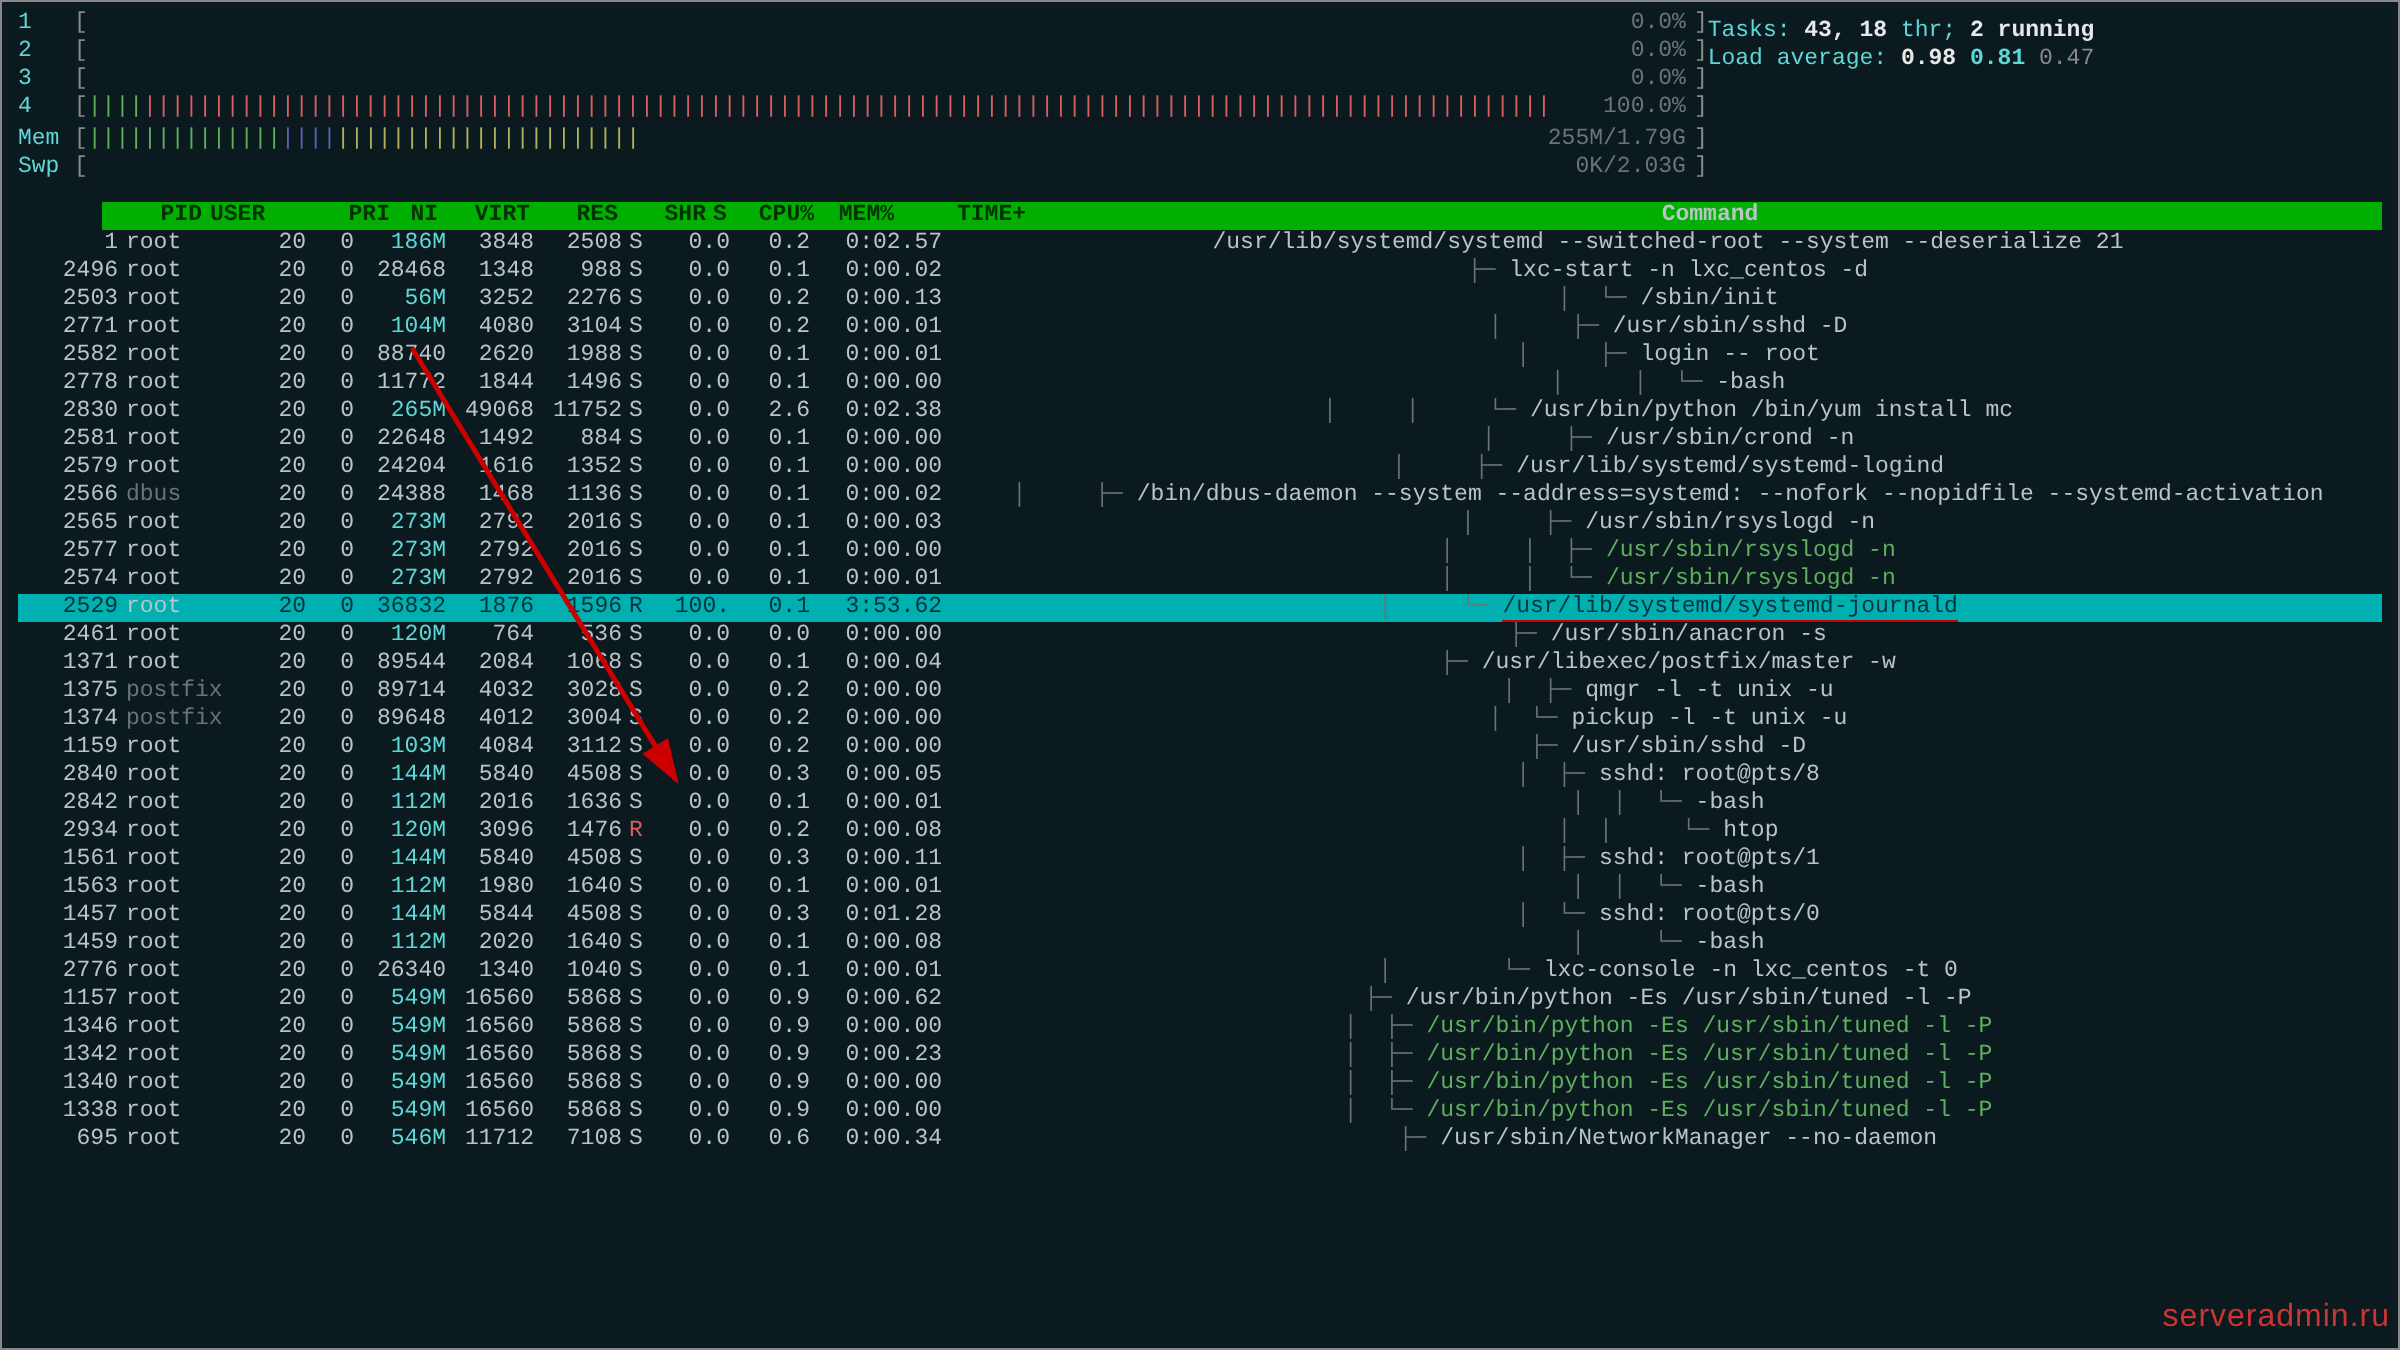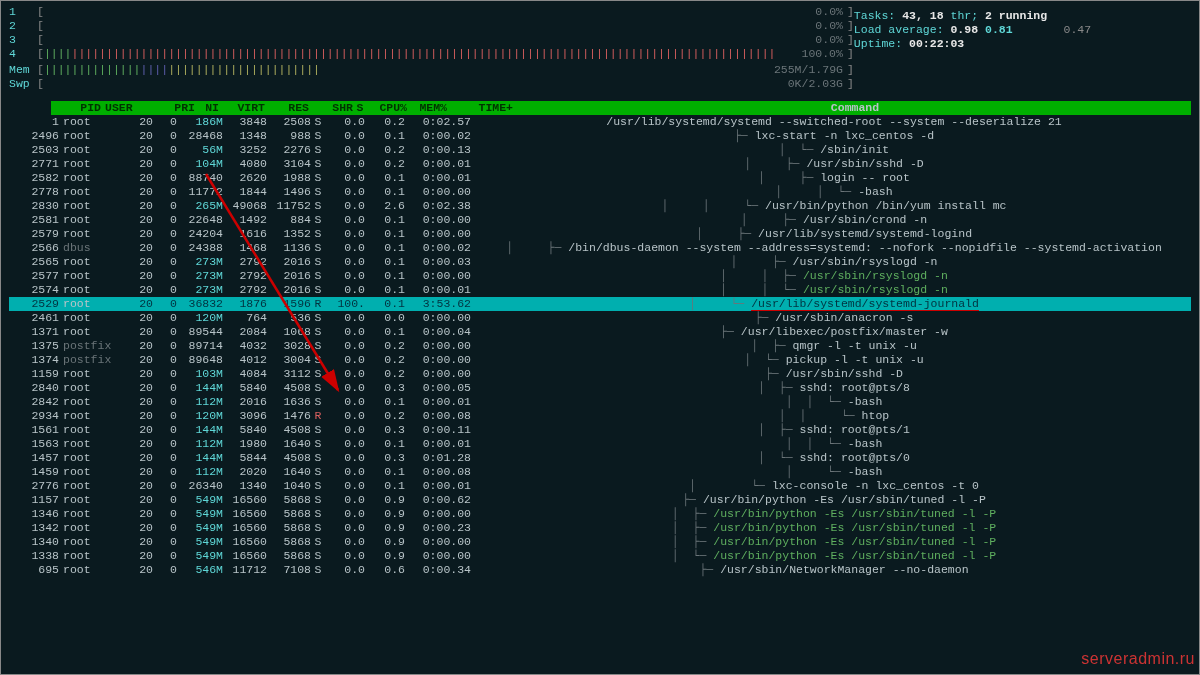--- a/index.html
+++ b/index.html
@@ -23,21 +23,21 @@
   .bar-label { width: 28px; color: #5fd7d7; }
   .bar-open, .bar-close { color: #888; }
   .bar-pct { color: #6a7478; margin-left: auto; padding-right: 4px; }
   .meters-area { display: flex; }
   .meters-left { flex: 1; }
   .meters-right { width: 360px; padding-top: 4px; }
   .info-line { color: #5fd7d7; }
   .info-line .lbl { color: #5fd7d7; }
   .info-line .val { color: #e8e8e8; font-weight: bold; }
   .info-line .val2 { color: #5fd7d7; font-weight: bold; }
-  .info-line .val3 { color: #888; margin-left: 44px; }
+  .info-line .val3 { color: #888; }
   .mem-bar-fill span.g { color: #5f875f; }
   .mem-bar-fill span.y { color: #afaf5f; }
   .header-row {
     background: #00af00;
     color: #003300;
     display: flex;
     height: 14px;
     padding-left: 8px;
     font-weight: bold;
     margin-left: 42px;
@@ -143,23 +143,20 @@
         <span class="bar-pct"><span>0K</span>/<span>2.03G</span></span>
         <span class="bar-close">]</span>
       </div>
     </div>
     <div class="meters-right">
       <div class="info-line">
         <span class="lbl">Tasks: </span><span class="val">43, 18</span><span class="lbl"> thr; </span><span class="val">2 running</span>
       </div>
       <div class="info-line">
         <span class="lbl">Load average: </span><span class="val">0.98</span> <span class="val2">0.81</span> <span class="val3">0.47</span>
-      </div>
-      <div class="info-line">
-        <span class="lbl">Uptime: </span><span class="val">00:22:03</span>
       </div>
     </div>
   </div>
 
   <div style="height:10px"></div>
 
   <div class="header-row">
     <span class="col c-pid">PID</span>
     <span class="col c-user">USER</span>
     <span class="col c-pri">PRI</span>

